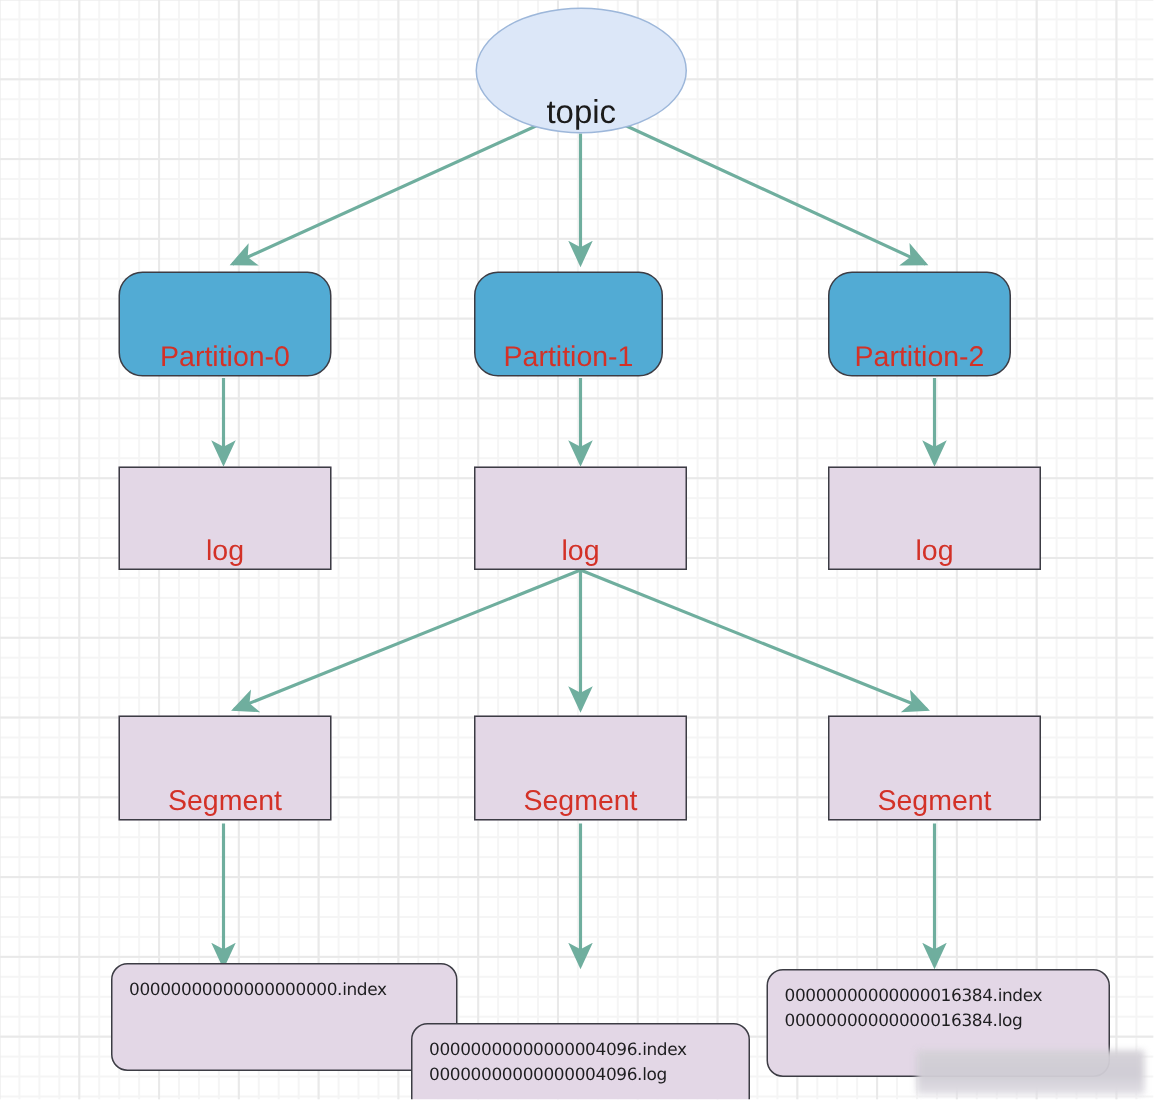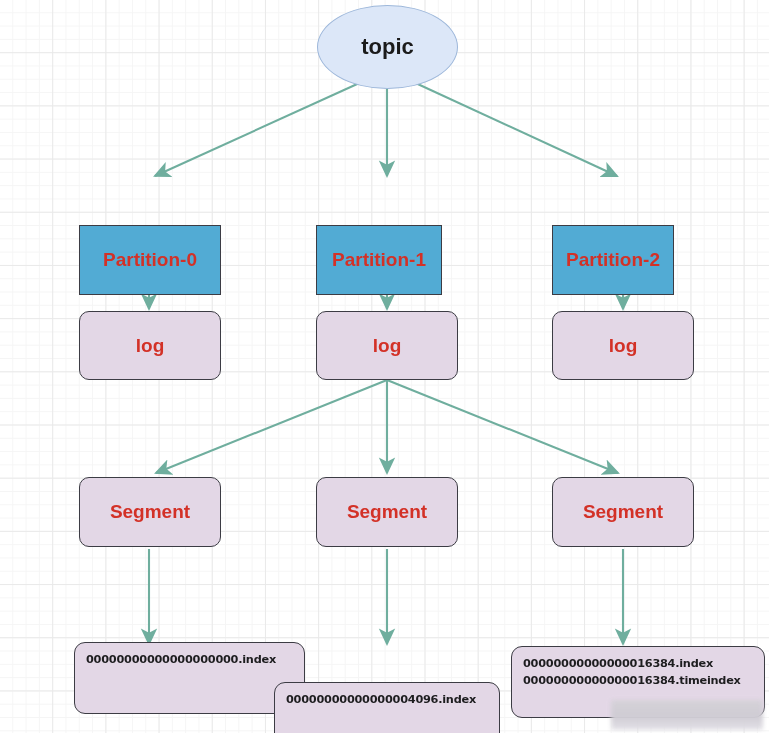--- a/index.html
+++ b/index.html
@@ -30,42 +30,40 @@
     position: absolute;
     left: 0; top: 0;
     width: 769px;
     height: 733px;
     pointer-events: none;
   }
   .node {
     position: absolute;
     box-sizing: border-box;
     display: flex;
-    align-items: center;
+    align-items: flex-end;
     justify-content: center;
     text-align: center;
-    font-weight: bold;
   }
   .node-topic {
     border-radius: 50%;
     background: #dce7f8;
     border: 1.3px solid #9db7da;
     color: #1b1b1b;
     font-size: 22px;
   }
   .node-partition {
-    border-radius: 0;
+    border-radius: 16px;
     background: #52ABD4;
     border: 1.6px solid #3c3c44;
     color: #D33127;
     font-size: 19px;
-    margin-top: 44px;
   }
   .node-box {
-    border-radius: 10px;
+    border-radius: 0;
     background: #E3D7E6;
     border: 1.6px solid #3c3c44;
     color: #D33127;
     font-size: 19px;
   }
   .node-file {
     border-radius: 11px;
     background: #E3D7E6;
     border: 1.4px solid #3c3c44;
     color: #1d1d1f;
@@ -154,21 +152,22 @@
   </div>
   <div class="node node-box" style="left:552px; top:477px; width:142px; height:70px;">
     <span>Segment</span>
   </div>
 
   <div class="node node-file" style="left:34px; top:642px; width:231px; height:72px;margin-left:40px;">
     <span class="fline">00000000000000000000.index</span>
   </div>
   <div class="node node-file" style="left:274px; top:646px; width:226px; height:72px;margin-top:36px;">
     <span class="fline">00000000000000004096.index</span>
+    <span class="fline">00000000000000004096.log</span>
   </div>
-  <div class="node node-file" style="left:511px; top:646px; width:254px; height:72px;">
+  <div class="node node-file" style="left:511px; top:646px; width:229px; height:72px;">
     <span class="fline">00000000000000016384.index</span>
-    <span class="fline">00000000000000016384.timeindex</span>
+    <span class="fline">00000000000000016384.log</span>
   </div>
 
   <div class="watermark"></div>
 
 </div>
 
 </body></html>

